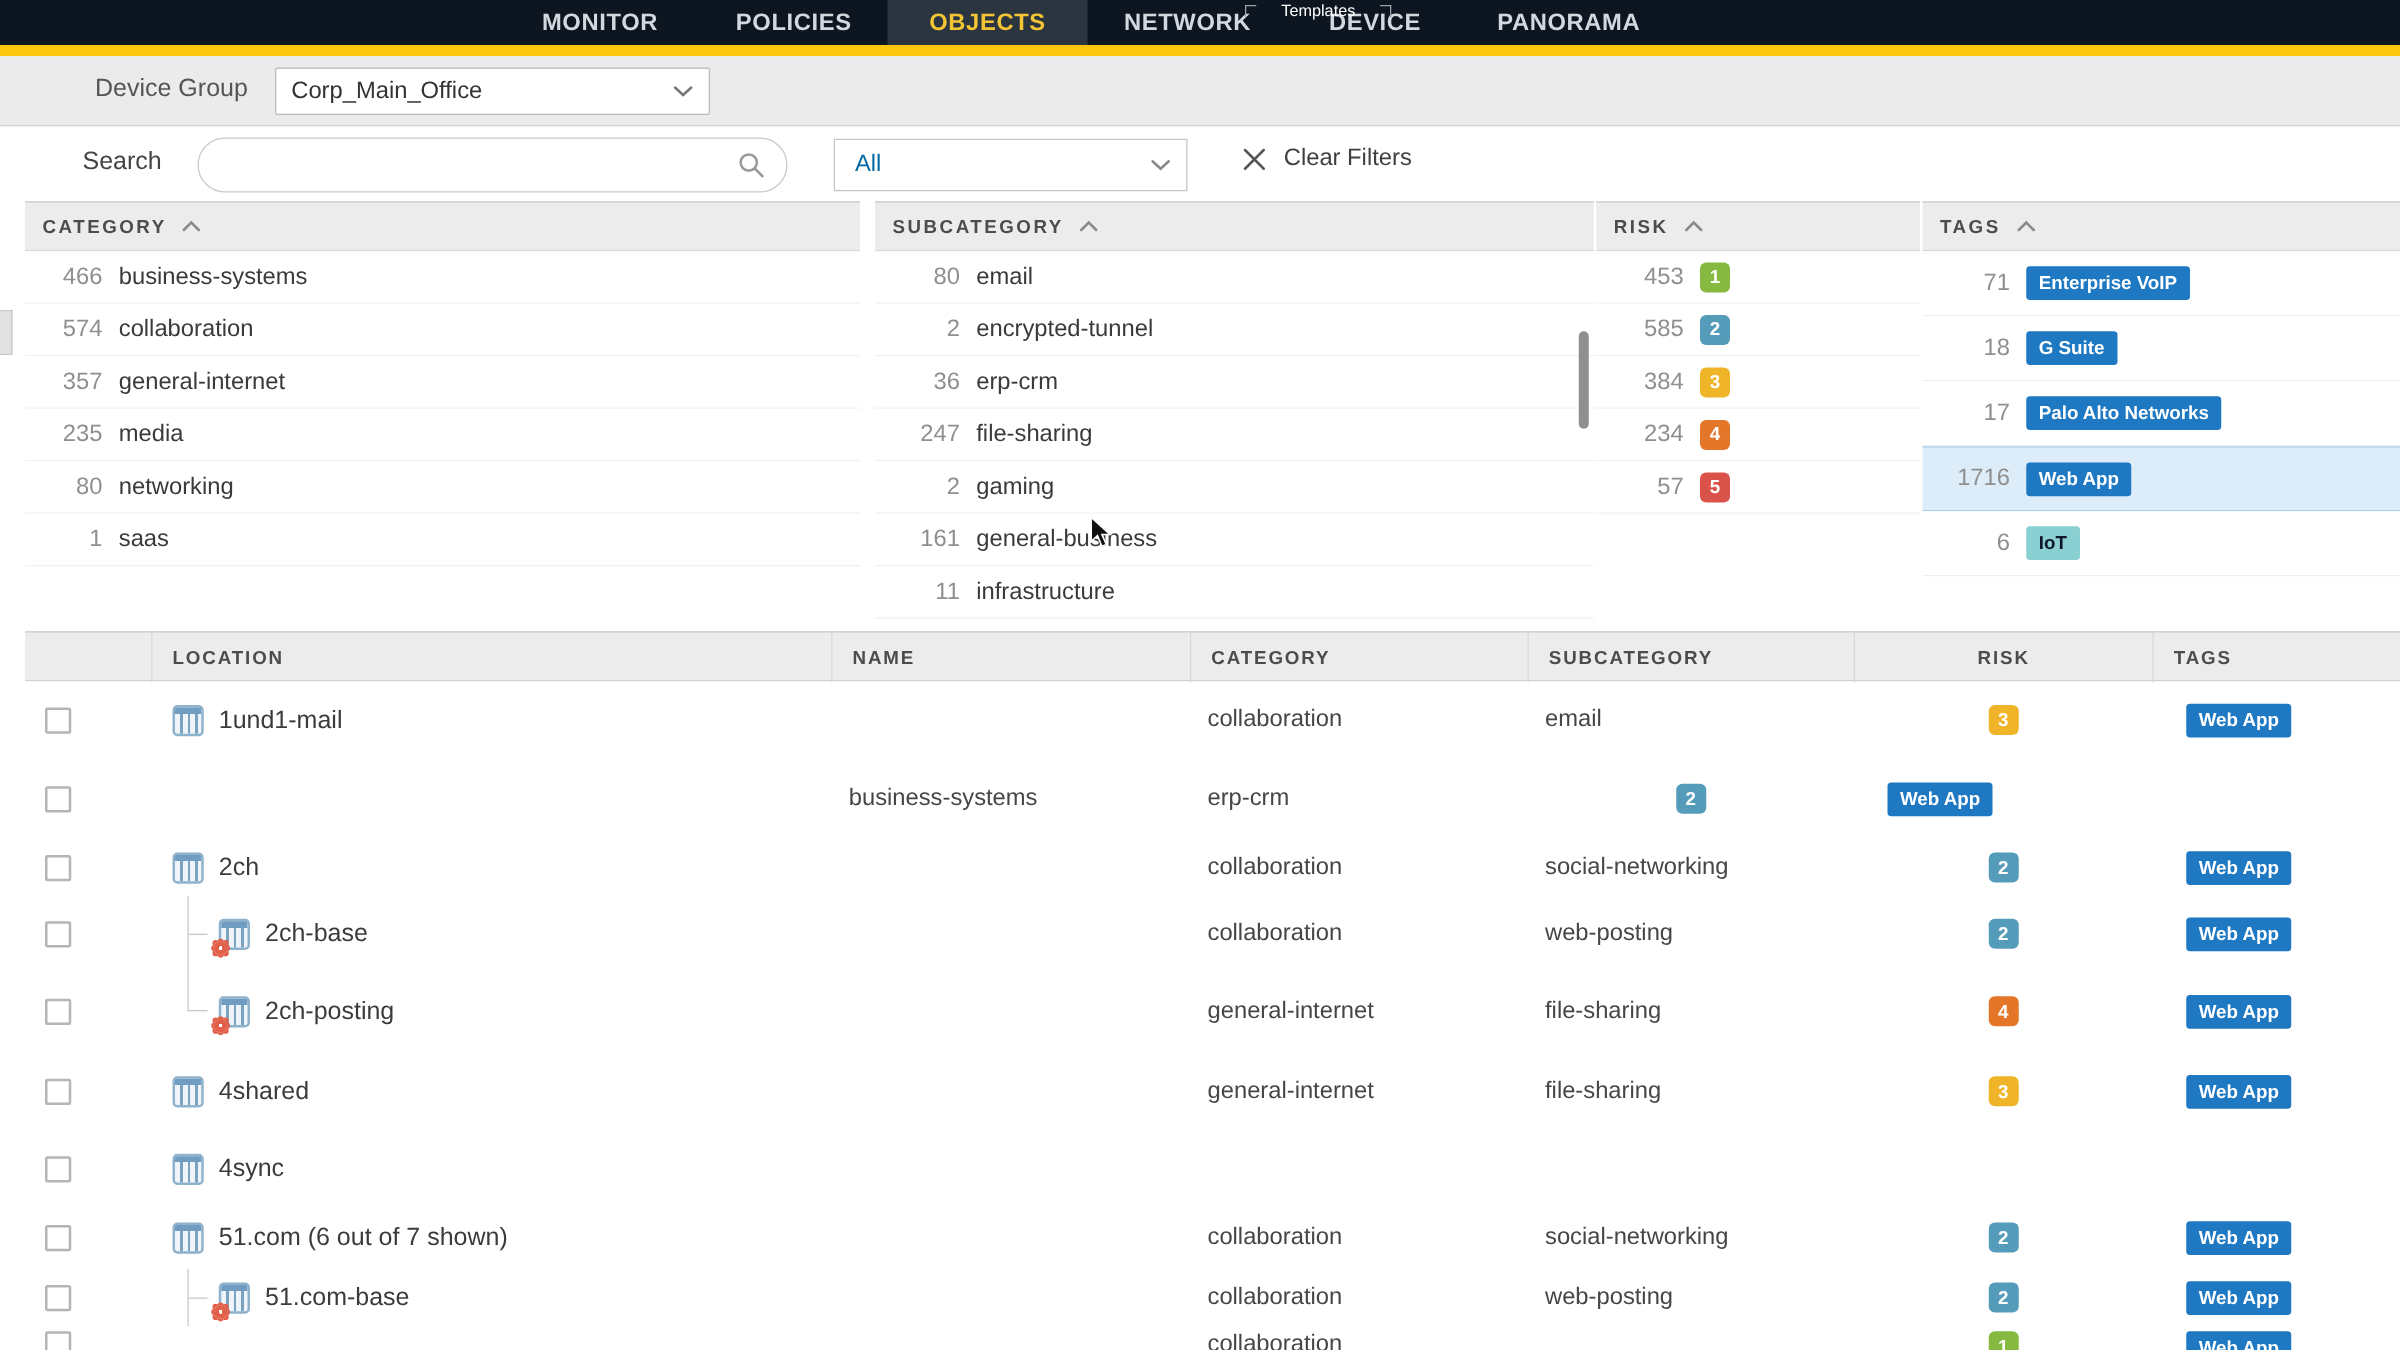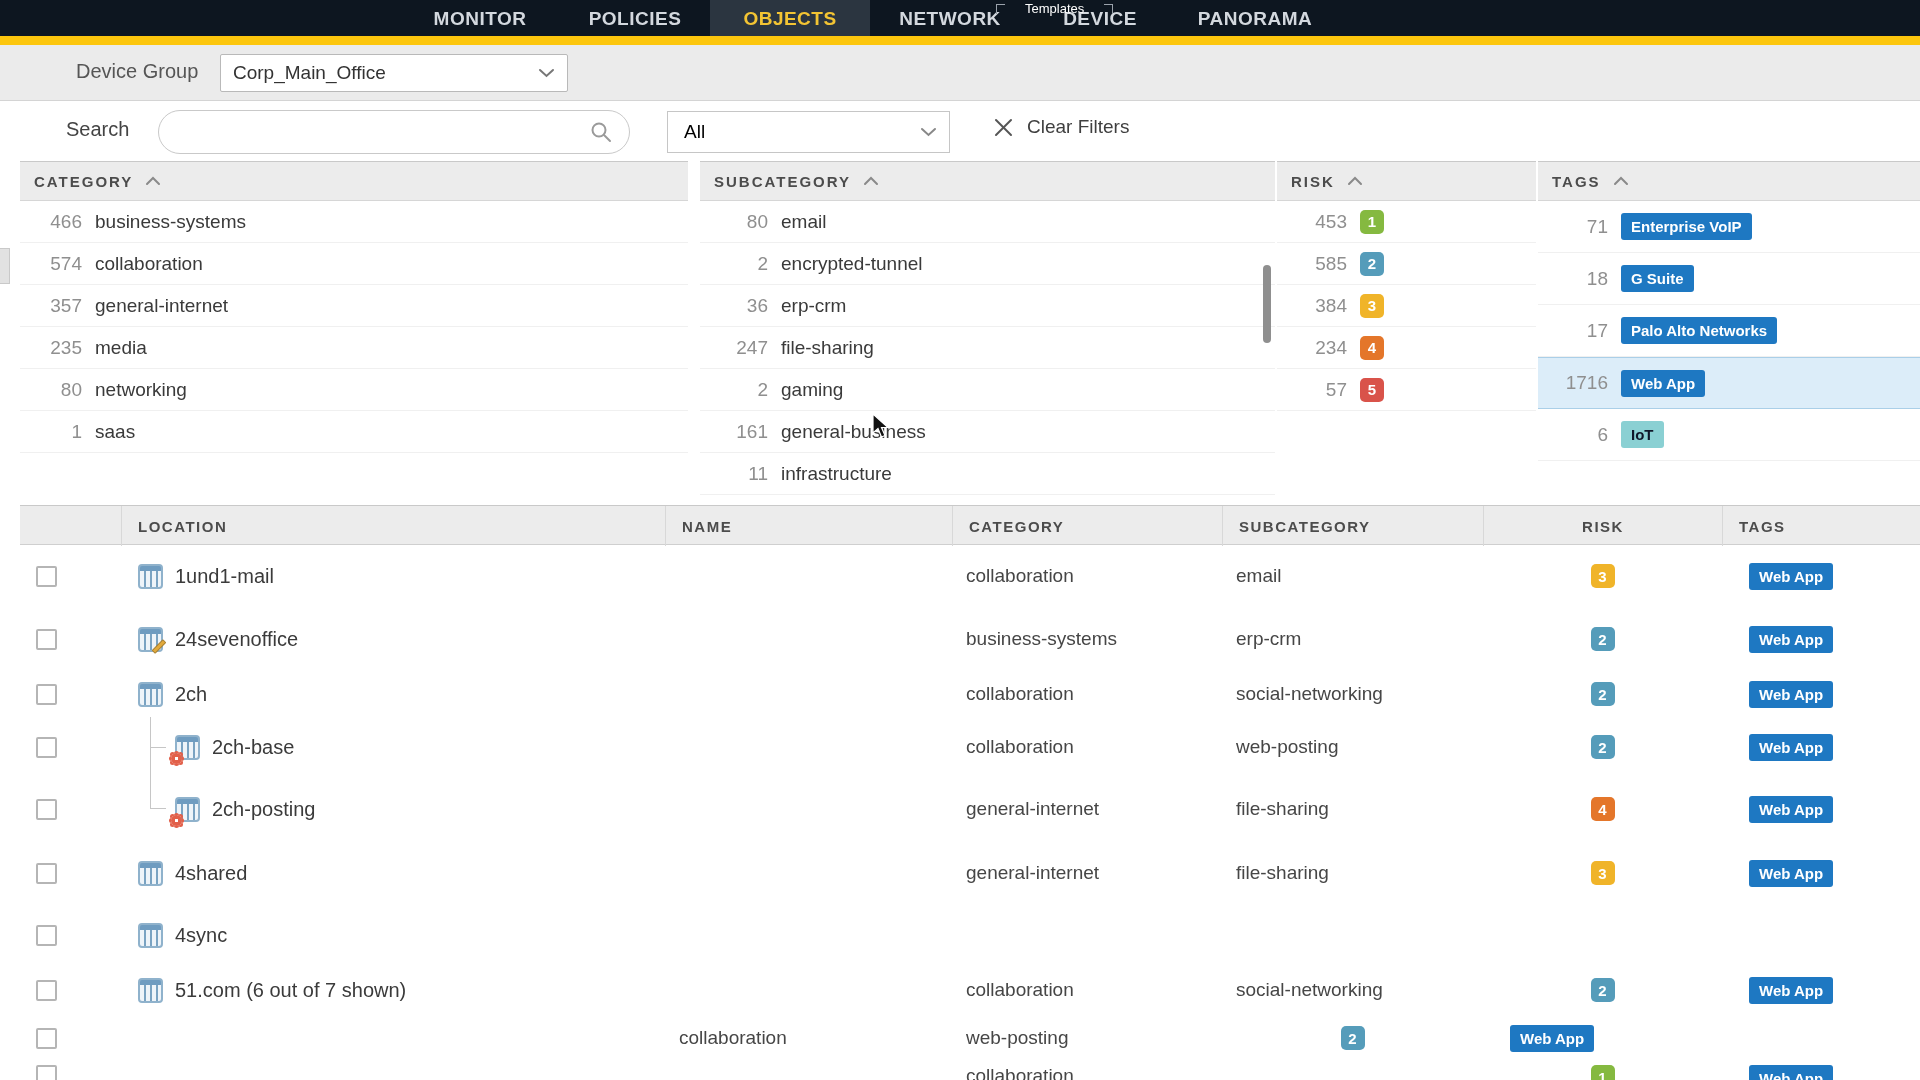--- a/index.html
+++ b/index.html
@@ -34,21 +34,21 @@
   
   .search-row { position:absolute; left:0; top:102px; width:1920px; height:59px; background:#fff; }
   .search-label { position:absolute; left:66px; top:16px; font-size:20px; color:#444; }
   .search-pill { position:absolute; left:158px; top:8px; width:472px; height:44px;
                  border:1px solid #c9c9c9; border-radius:22px; background:#fff;
                  display:flex; align-items:center; padding:0 16px 0 20px; }
   .search-pill input { flex:1; border:none; outline:none; font-size:18px; color:#333;
                        font-family:"Liberation Sans", sans-serif; background:transparent; }
   .scope-select { position:absolute; left:667px; top:9px; width:283px; height:42px; background:#fff;
                   border:1px solid #c6c6c6; display:flex; align-items:center; justify-content:space-between;
-                  padding:0 12px 0 16px; font-size:19px; color:#000000; cursor:default; }
+                  padding:0 12px 0 16px; font-size:19px; color:#0369a1; cursor:default; }
   .clear-filters { position:absolute; left:993px; top:14px; display:flex; align-items:center;
                    gap:13px; font-size:19px; color:#3f3f3f; cursor:default; }
 
   
   .filters { position:absolute; left:0; top:161px; width:1920px; height:344px; }
   .fpanel { position:absolute; top:0; }
   .fp-category { left:20px;  width:668px; }
   .fp-subcategory { left:700px; width:575px; }
   .fp-risk { left:1277px; width:259px; }
   .fp-tags { left:1538px; width:382px; }
@@ -334,26 +334,20 @@
             <span class="nm">1und1-mail</span>
           </div>
           <div class="tcell"></div>
           <div class="tcell">collaboration</div>
           <div class="tcell">email</div>
           <div class="risk-cell"><span class="rbadge" style="background: rgb(240, 180, 41);">3</span></div>
           <div class="tcell"><span class="chip" style="background: rgb(30, 120, 194);">Web App</span></div>
         </div>
         <div class="trow tgrid" style="height: 64px;">
           <div class="cb"></div>
-          <div class="name-cell">
-            <span class="ic">
-              <span class="pencil"></span>
-            </span>
-            <span class="nm">24sevenoffice</span>
-          </div>
           <div class="tcell"></div>
           <div class="tcell">business-systems</div>
           <div class="tcell">erp-crm</div>
           <div class="risk-cell"><span class="rbadge" style="background: rgb(85, 156, 186);">2</span></div>
           <div class="tcell"><span class="chip" style="background: rgb(30, 120, 194);">Web App</span></div>
         </div>
         <div class="trow tgrid" style="height: 46px;">
           <div class="cb"></div>
           <div class="name-cell">
             <span class="ic"></span>
@@ -426,20 +420,27 @@
             <span class="nm">51.com (6 out of 7 shown)</span>
           </div>
           <div class="tcell"></div>
           <div class="tcell">collaboration</div>
           <div class="tcell">social-networking</div>
           <div class="risk-cell"><span class="rbadge" style="background: rgb(85, 156, 186);">2</span></div>
           <div class="tcell"><span class="chip" style="background: rgb(30, 120, 194);">Web App</span></div>
         </div>
         <div class="trow tgrid" style="height: 46px;">
           <div class="cb"></div>
+          <div class="name-cell">
+            <span class="conn"></span>
+            <span class="ic">
+              <span class="gear"></span>
+            </span>
+            <span class="nm">51.com-base</span>
+          </div>
           <div class="tcell"></div>
           <div class="tcell">collaboration</div>
           <div class="tcell">web-posting</div>
           <div class="risk-cell"><span class="rbadge" style="background: rgb(85, 156, 186);">2</span></div>
           <div class="tcell"><span class="chip" style="background: rgb(30, 120, 194);">Web App</span></div>
         </div>
         <div class="trow tgrid partial" style="height: 60px;">
           <div class="cb"></div>
           <div class="name-cell"></div>
           <div class="tcell"></div>

